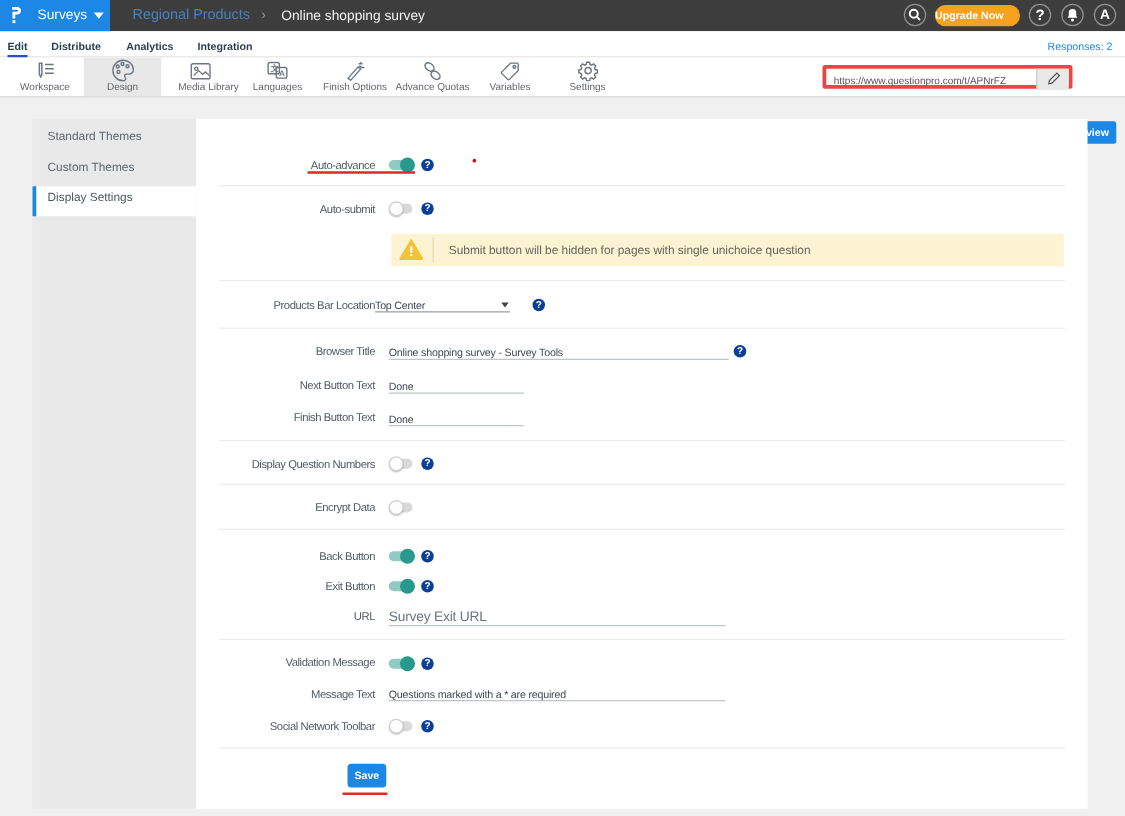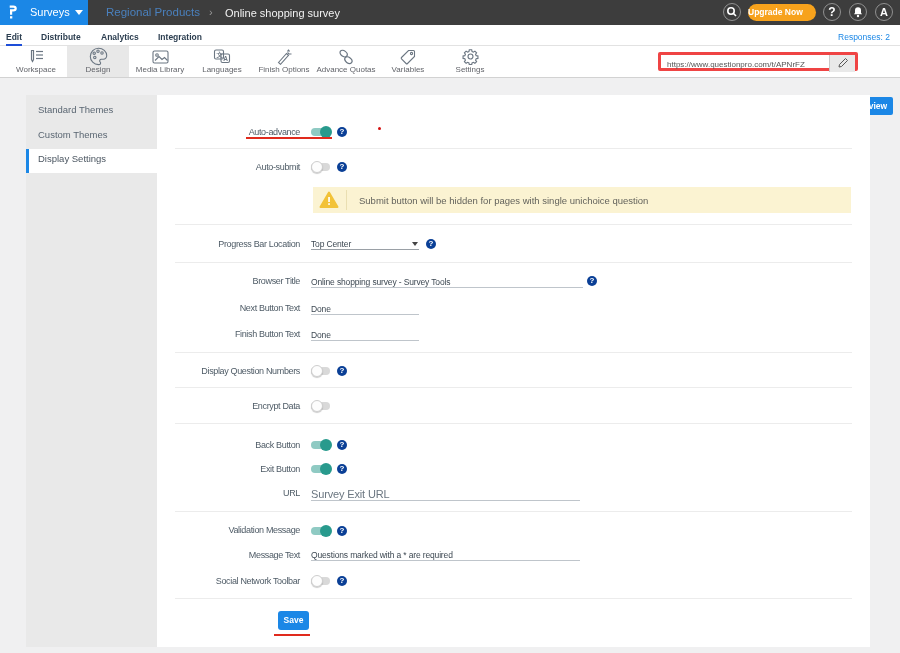--- a/index.html
+++ b/index.html
@@ -113,21 +113,21 @@
         <path d="M9.5 1.2 a8.2 8.2 0 1 0 0 16.4 c2.2 0 2.6-1.6 1.6-2.7 c-1-1.2-.3-2.6 1.3-2.6 h1.9 a3.5 3.5 0 0 0 3.4-3.7 a8.2 7.4 0 0 0 -8.2-7.4z"></path>
         <circle cx="5.2" cy="6.2" r="1.2"></circle>
         <circle cx="9" cy="4.2" r="1.2"></circle>
         <circle cx="13" cy="6" r="1.2"></circle>
         <circle cx="5.8" cy="10.5" r="1.2"></circle>
       </g>
     </svg>
       </div>
       <div class="tl">Design</div>
   </div>
-  <div class="tcell" style="left:129px;">
+  <div class="tcell" style="left:129px;text-align:right;">
       <div class="ic">
         <svg width="17" height="14" viewBox="0 0 17 14">
       <g fill="none" stroke="#6b7682" stroke-width="1.1">
         <rect x="1" y="1" width="15" height="12" rx="1.5"></rect>
         <circle cx="5" cy="5" r="1.3"></circle>
         <path d="M3 10.5 l4-4 l3 3 l2.5-2 l3 3"></path>
       </g>
     </svg>
       </div>
       <div class="tl">Media Library</div>
@@ -231,22 +231,22 @@
     <svg width="20" height="18" viewBox="0 0 20 18" style="position:absolute;left:6px;top:4px;">
       <path d="M10 1.5 L18.5 16 H1.5 Z" fill="#f2c238" stroke="#f2c238" stroke-width="2" stroke-linejoin="round"></path>
       <rect x="9.2" y="6" width="1.7" height="5" fill="#fff"></rect>
       <rect x="9.2" y="12.2" width="1.7" height="1.7" fill="#fff"></rect>
     </svg>
     <div class="wdiv"></div>
     <div class="wtx">Submit button will be hidden for pages with single unichoice question</div>
   </div>
   <div class="sep" style="top:129px;"></div>
 
-  <div class="lbl" style="top:143px;">Progress Bar Location</div>
-  <div class="val uline" style="left:154px;top:143px;width:108px;height:12px;border-color:#9aa0a6;">Top Center
+  <div class="lbl" style="top:143px;">Products Bar Location</div>
+  <div class="val uline" style="left:143px;top:143px;width:108px;height:12px;border-color:#9aa0a6;">Top Center
     <span style="position:absolute;right:1px;top:4px;width:0;height:0;border-left:3.5px solid transparent;border-right:3.5px solid transparent;border-top:4px solid #444;"></span>
   </div>
   <div class="q" style="left:269px;top:144px;">?</div>
   <div class="sep" style="top:167px;"></div>
 
   <div class="lbl" style="top:180px;">Browser Title</div>
   <div class="val uline" style="left:154px;top:181px;width:272px;height:12px;">Online shopping survey - Survey Tools</div>
   <div class="q" style="left:430px;top:181px;">?</div>
 
   <div class="lbl" style="top:207px;">Next Button Text</div>

